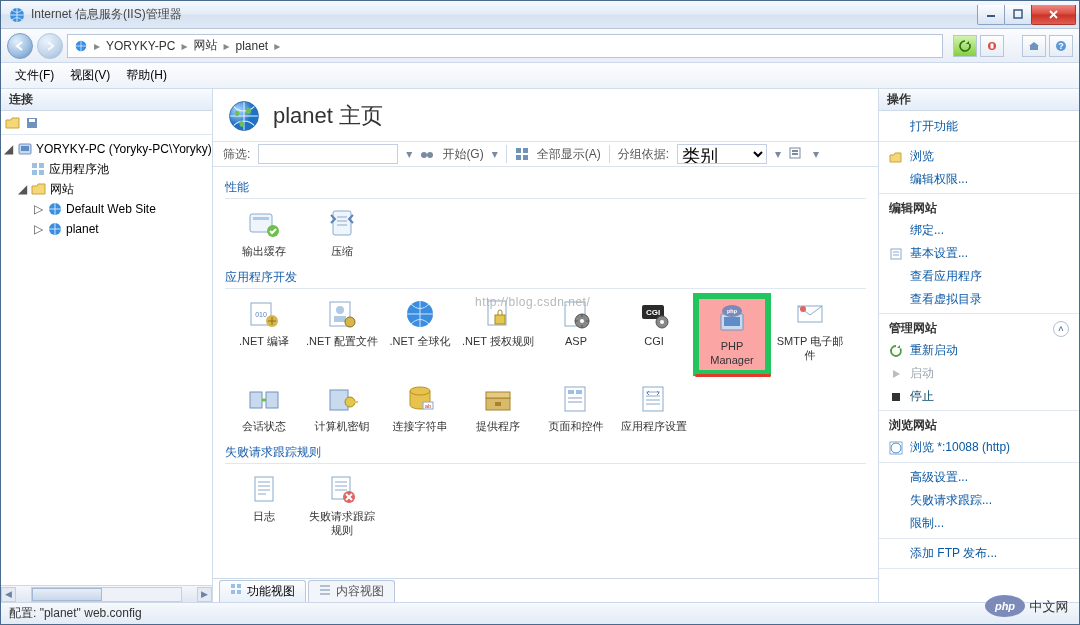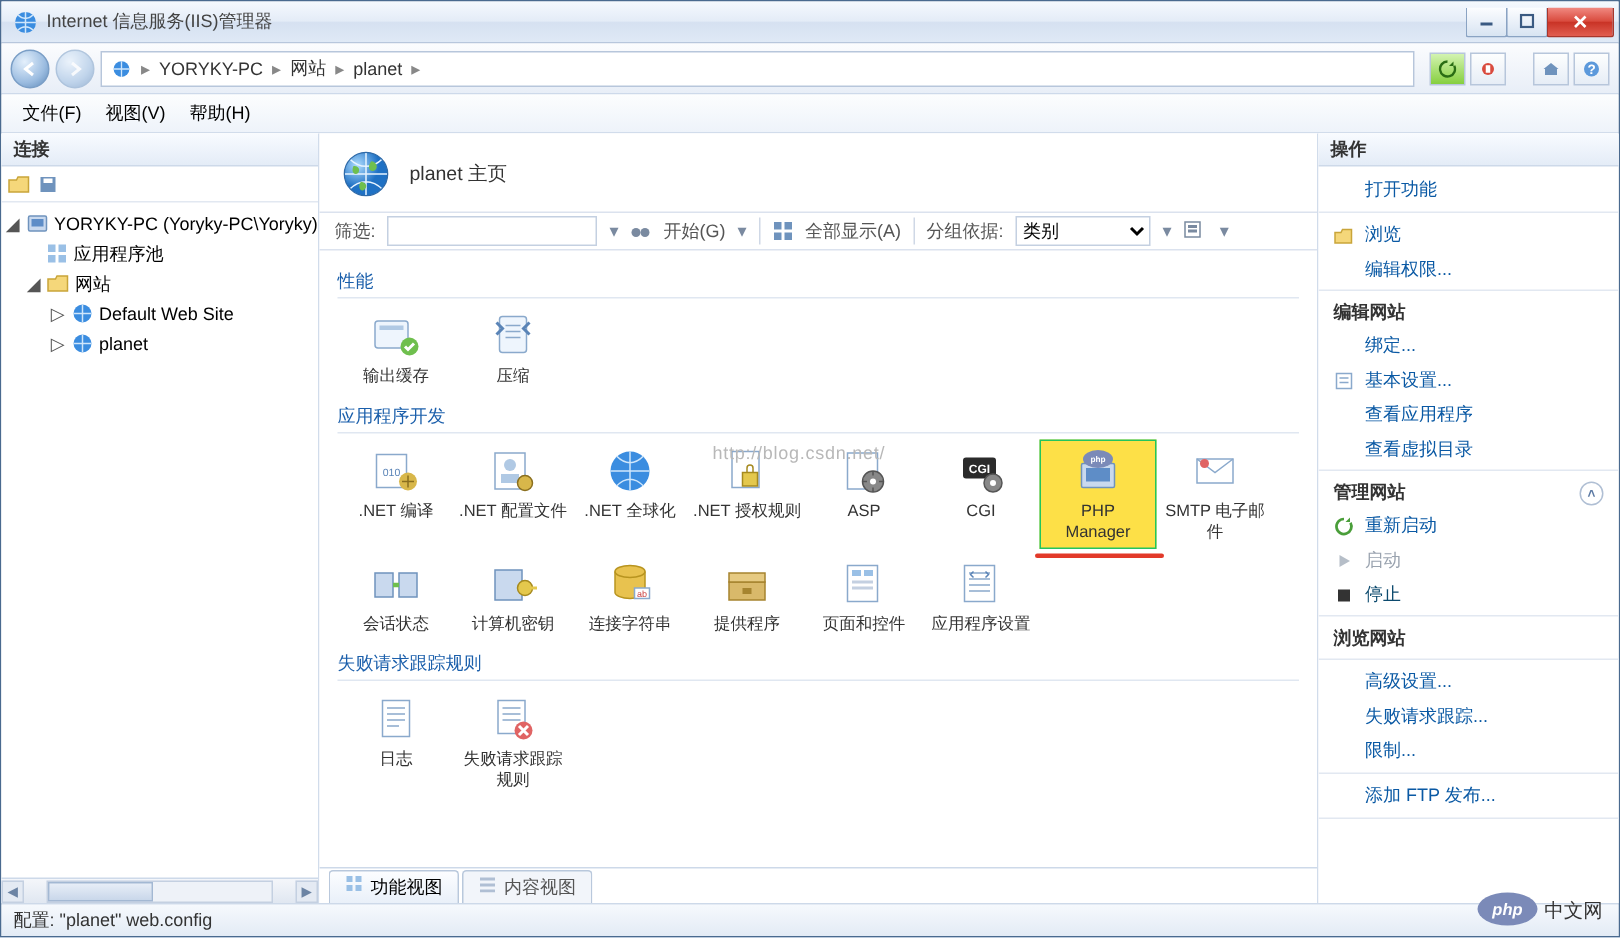--- a/index.html
+++ b/index.html
@@ -30,31 +30,31 @@
 .tree-item { display:flex; align-items:center; height:20px; cursor:default; white-space:nowrap;}
 .tree .arrow{width:11px; text-align:center; color:#555;}
 .tree .ticon{width:16px;height:16px;margin:0 3px;}
 .scroll-x{height:17px;background:linear-gradient(#f4f6fa,#e0e7f1);border-top:1px solid #cdd9e9;display:flex;align-items:center;}
 .sbar{flex:1;height:15px;background:#eef2f8;border:1px solid #c4d0e1;margin:0 15px;position:relative;}
 .sthumb{position:absolute;left:0;top:0;height:100%;width:70px;background:linear-gradient(#e8eef7,#c9d7ea);border:1px solid #a3b8d3;}
 .scorner{width:15px;height:15px;background:#e4eaf3;border:1px solid #c4d0e1;display:flex;align-items:center;justify-content:center;color:#6c84a4;font-size:9px;}
 .center { flex:1; display:flex; flex-direction:column; border-right:1px solid #d1dceb; min-width:0; background:#fff;}
 .center-header { display:flex; align-items:center; padding:10px 14px 8px; gap:12px;}
 .globe { width:34px;height:34px; }
-.page-title{font-size:13px;color:#333;}
+.page-title{font-size:22px;color:#333;}
 .filterbar{height:26px;border-top:1px solid #dbe2ee;border-bottom:1px solid #dbe2ee;display:flex;align-items:center;padding:0 10px;gap:8px;font-size:12px;color:#555;}
-.filterbar select,.filterbar .dd{height:20px;border:1px solid #c4d0e1;background:#fff;font-size:12px;}
+.filterbar select,.filterbar .dd{height:20px;border:1px solid #c4d0e1;background:#fff;font-size:18px;}
 .filterbar .dd{width:140px;}
 .filterbar .sep2{width:1px;height:18px;background:#cfd8e6;}
 .content{flex:1;overflow:auto;padding:6px 12px;}
 .group-title{color:#1b5fab;font-size:12px;margin:6px 0 4px;border-bottom:1px solid #e0e7f1;padding-bottom:2px;}
 .grid{display:flex;flex-wrap:wrap;gap:2px 0;}
 .feat{width:78px;display:flex;flex-direction:column;align-items:center;text-align:center;padding:4px 2px;cursor:default;font-size:11px;color:#333;line-height:1.25;}
 .feat .ficon{width:34px;height:34px;margin-bottom:4px;}
-.feat.sel{background:#fde047;border:1px solid #22c55e;padding:3px 12px;}
+.feat.sel{background:#fca5a5;border:6px solid #22c55e;padding:3px 12px;}
 .red-underline{position:relative;}
 .red-underline::after{content:"";position:absolute;left:-4px;right:-6px;bottom:-7px;height:3px;background:#e23a2a;border-radius:2px;}
 .tabstrip{height:24px;border-top:1px solid #cdd9e9;display:flex;align-items:flex-end;padding:0 6px;background:#fff;}
 .tab{height:22px;border:1px solid #b9c8dc;border-bottom:none;background:linear-gradient(#fcfdff,#e9f0f9);padding:2px 10px;margin-right:2px;display:flex;align-items:flex-start;gap:5px;border-radius:3px 3px 0 0;font-size:12px;}
 .tab.inactive{background:#f2f5fa;color:#555;}
 .right{width:200px;display:flex;flex-direction:column;background:#fff;}
 .right .panel-h{justify-content:space-between;}
 .alist{flex:1;overflow:auto;padding:4px 0;}
 .aitem{display:flex;align-items:center;padding:3px 10px;gap:7px;color:#0a59a4;cursor:default;font-size:12px;}
 .aitem.disabled{color:#9aa3af;}
@@ -512,20 +512,27 @@
             </svg>
             <span>启动</span>
           </div>
         <div class="aitem black">
             <svg class="smallico" viewBox="0 0 14 14">
               <rect x="3" y="3" width="8" height="8" fill="#333"></rect>
             </svg>
             <span>停止</span>
           </div>
         <div class="ahead">浏览网站</div>
+        <div class="aitem">
+            <svg class="smallico" viewBox="0 0 14 14">
+              <circle cx="7" cy="7" r="5" fill="none" stroke="#3b8de0"></circle>
+              <rect x="1" y="1" width="12" height="12" fill="none" stroke="#8aa9cc"></rect>
+            </svg>
+            <span>浏览 *:10088 (http)</span>
+          </div>
         <div style="border-top:1px solid #e2e8f1;margin:3px 0"></div>
         <div class="aitem">
             <span style="width:14px"></span>
             <span>高级设置...</span>
           </div>
         <div class="aitem">
             <span style="width:14px"></span>
             <span>失败请求跟踪...</span>
           </div>
         <div class="aitem">

